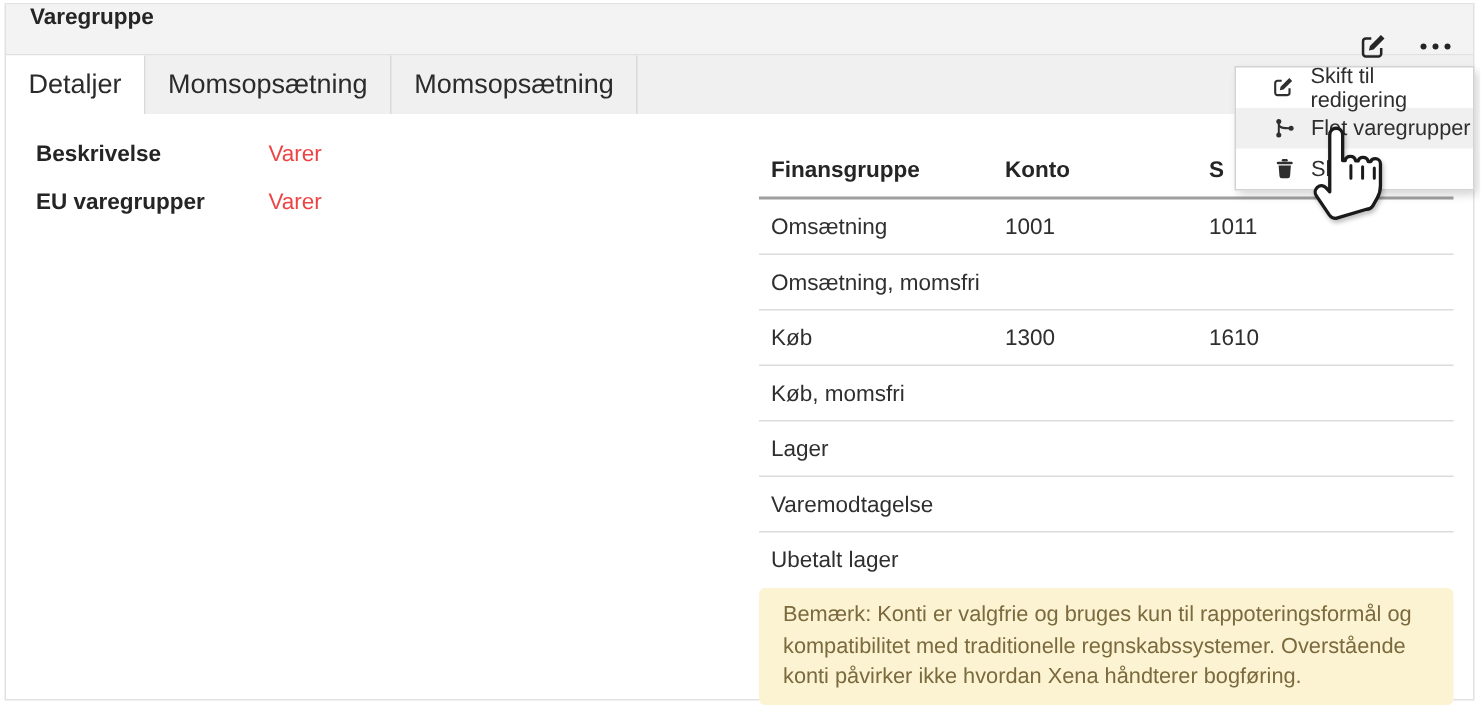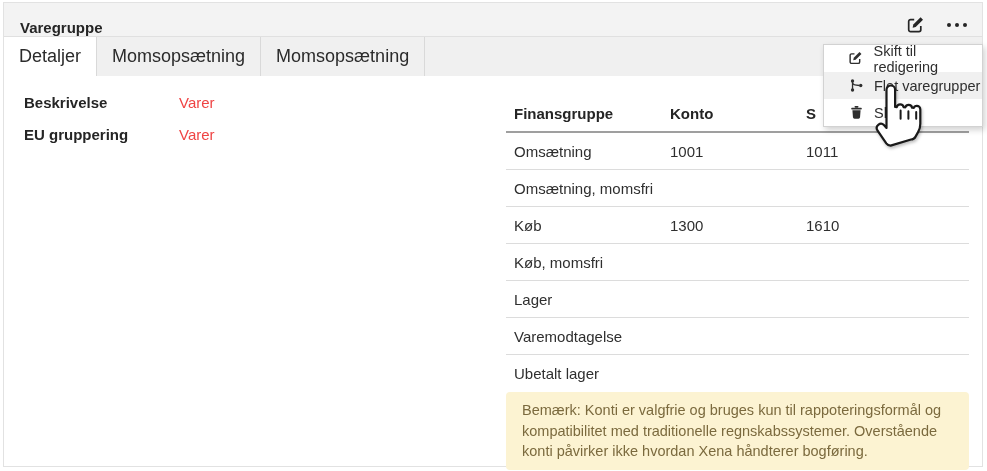--- a/index.html
+++ b/index.html
@@ -2,21 +2,21 @@
 <html><head>
 <meta charset="utf-8">
 <style>
   html,body{margin:0;padding:0;background:#fff;}
   .page{position:relative;width:987px;height:471px;overflow:hidden;
         font-family:"Liberation Sans","DejaVu Sans",sans-serif;background:#fff;}
   .panel{position:absolute;left:3px;top:2px;width:980px;height:465px;
          border:1px solid #e2e2e2;background:#fff;box-sizing:border-box;}
   
   .titlebar{height:34px;background:#f3f3f3;border-bottom:1px solid #e0e0e0;
-            display:flex;align-items:flex-end;padding:0 14px 0 16px;box-sizing:border-box;}
+            display:flex;align-items:flex-start;padding:0 14px 0 16px;box-sizing:border-box;flex-direction:column;}
   .title{font-size:15px;font-weight:bold;color:#252525;}
   .titlebar-actions{margin-left:auto;display:flex;align-items:center;gap:20px;}
   .icon-btn{width:22px;height:22px;display:flex;align-items:center;justify-content:center;cursor:pointer;}
   
   .tabbar{height:39px;background:#f0f0f0;display:flex;}
   .tab{padding:0 15px;display:flex;align-items:center;font-size:18px;color:#2b2b2b;
        border-right:1px solid #d9d9d9;cursor:pointer;}
   .tab.active{background:#fff;}
   
   .content{position:relative;height:390px;background:#fff;}
@@ -86,21 +86,21 @@
     </div>
 
     <div class="content">
 
       <div class="fields">
         <div class="field-row">
           <span class="field-label">Beskrivelse</span>
           <span class="field-value">Varer</span>
         </div>
         <div class="field-row">
-          <span class="field-label">EU gruppering</span>
+          <span class="field-label">EU varegrupper</span>
           <span class="field-value">Varer</span>
         </div>
       </div>
 
       <div class="right-col">
         <div class="trow thead">
           <span class="c1">Finansgruppe</span>
           <span class="c2">Konto</span>
           <span class="c3">S</span>
         </div>

